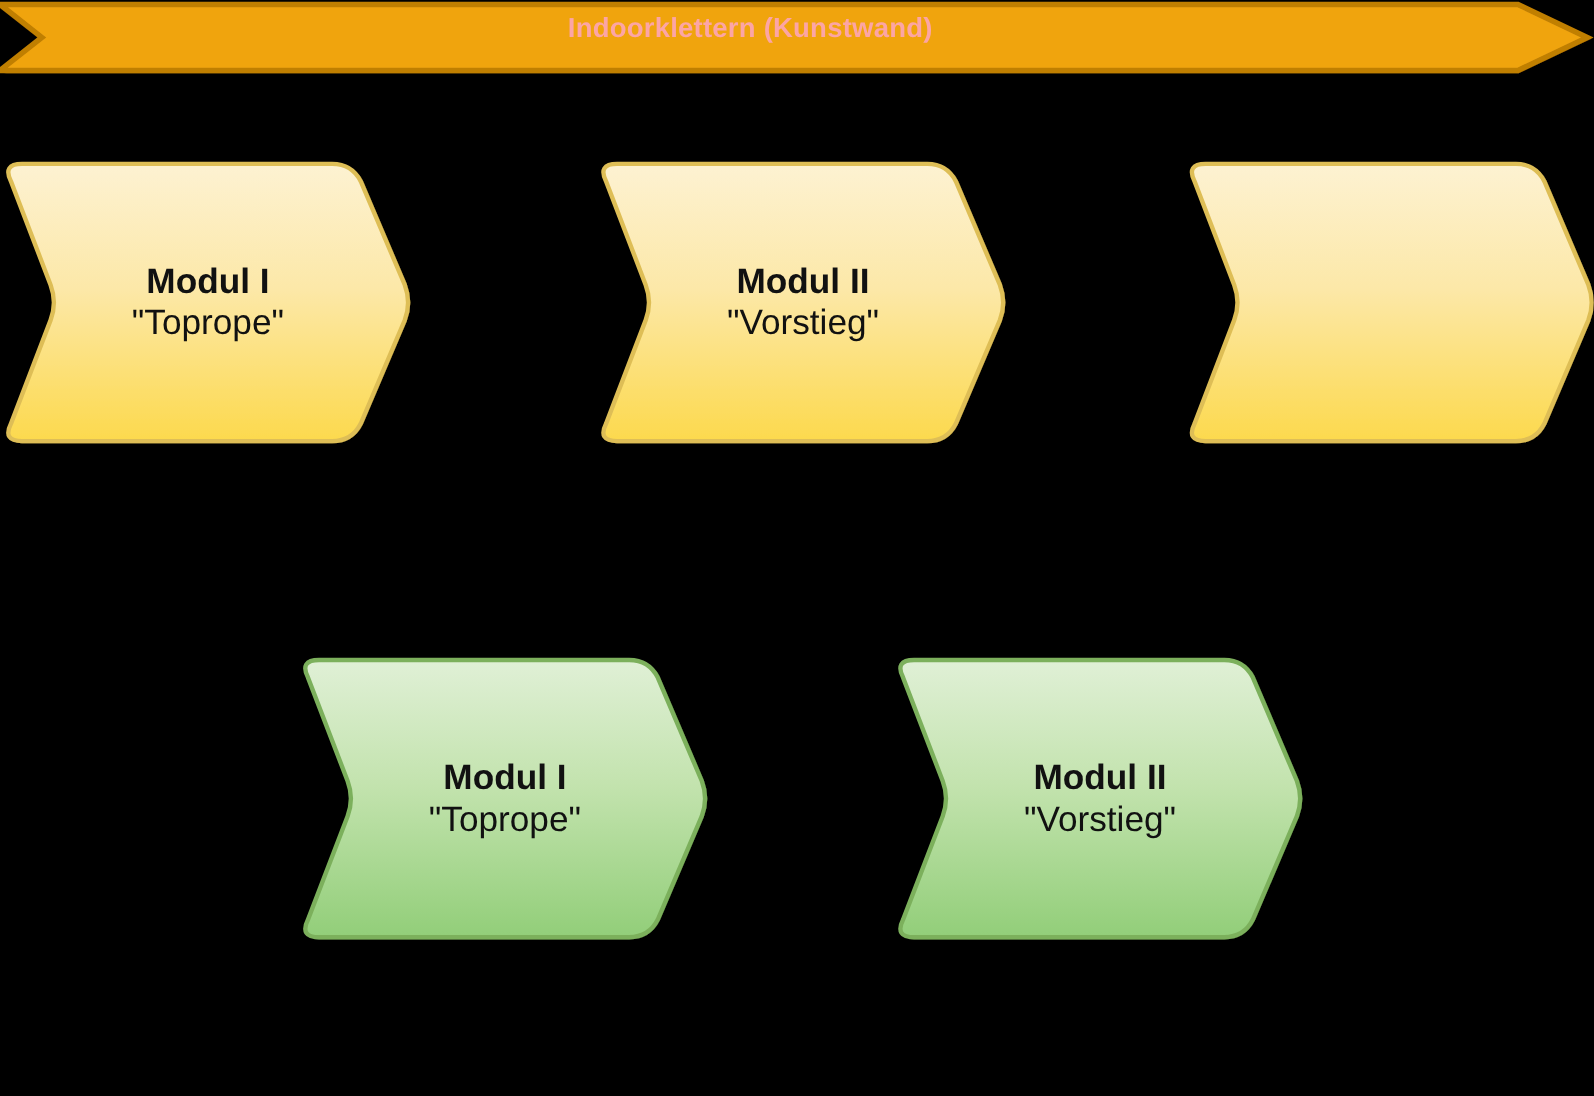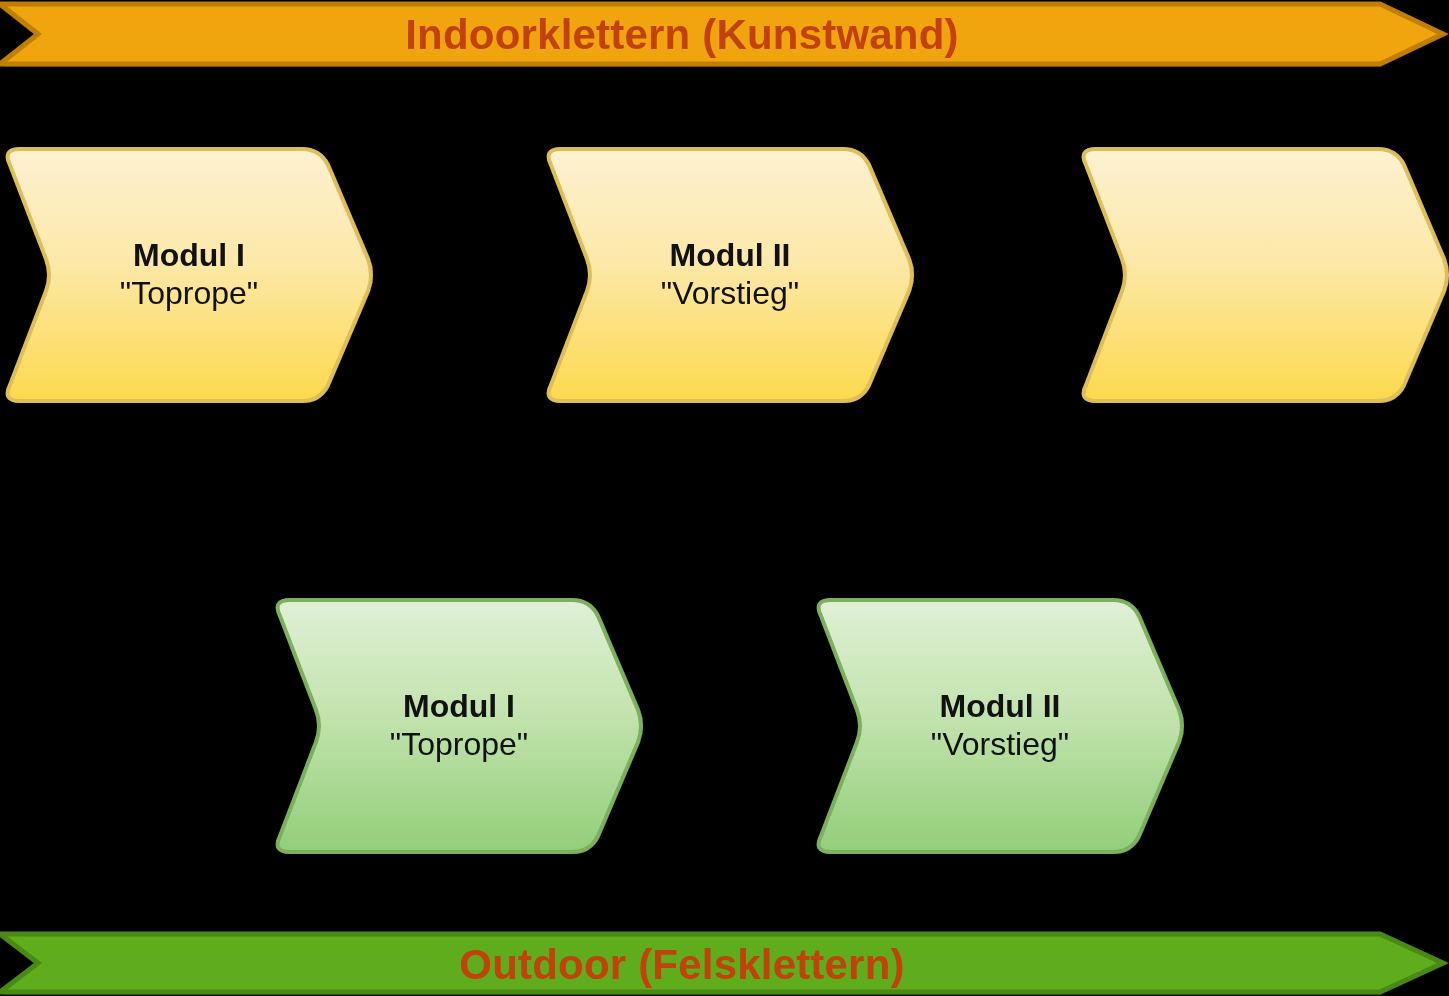--- a/index.html
+++ b/index.html
@@ -21,23 +21,23 @@
     position: absolute;
     left: 0;
     width: 1449px;
   }
   .banner svg { display: block; }
   .banner-label {
     position: absolute;
     left: 0;
     width: 1364px;
     text-align: center;
-    color: #c2410c;
+    color: #fca5a5;
     font-weight: bold;
-    font-size: 42px;
+    font-size: 25px;
     letter-spacing: 0.2px;
     line-height: 1;
     pointer-events: none;
   }
   #banner-top { top: 0px; height: 68px; }
   #banner-top .banner-label { top: 14px; }
   #banner-bottom { top: 930px; height: 66px; }
   #banner-bottom .banner-label { top: 14px; }
 
   
@@ -204,25 +204,14 @@
       <path d="M 18,3 L 300,3 Q 318,3 326,19 L 366,113 Q 372,129 366,145 L 326,239
                Q 318,255 300,255 L 18,255 Q 0,255 8,239 L 44,145 Q 50,129 44,113
                L 8,19 Q 0,3 18,3 Z" fill="url(#gradG2)" stroke="#7CB05C" stroke-width="4" filter="url(#mshadowg2)"></path>
     </svg>
     <div class="module-text">
       <div class="module-title">Modul II</div>
       <div class="module-sub">"Vorstieg"</div>
     </div>
   </div>
 
-  <div class="banner" id="banner-bottom">
-    <svg viewBox="0 0 1449 66" width="1449" height="66" xmlns="http://www.w3.org/2000/svg">
-      <defs>
-        <filter id="bshadow2" x="-10%" y="-30%" width="130%" height="190%">
-          <feDropShadow dx="6" dy="5" stdDeviation="0" flood-color="#000000" flood-opacity="0.55"></feDropShadow>
-        </filter>
-      </defs>
-      <path d="M 0,4 L 1380,4 L 1443,33 L 1380,62 L 0,62 L 38,33 Z" fill="#5FAD1B" stroke="#4A8A14" stroke-width="5" filter="url(#bshadow2)"></path>
-    </svg>
-    <div class="banner-label">Outdoor (Felsklettern)</div>
-  </div>
 
 </div>
 
 </body></html>

